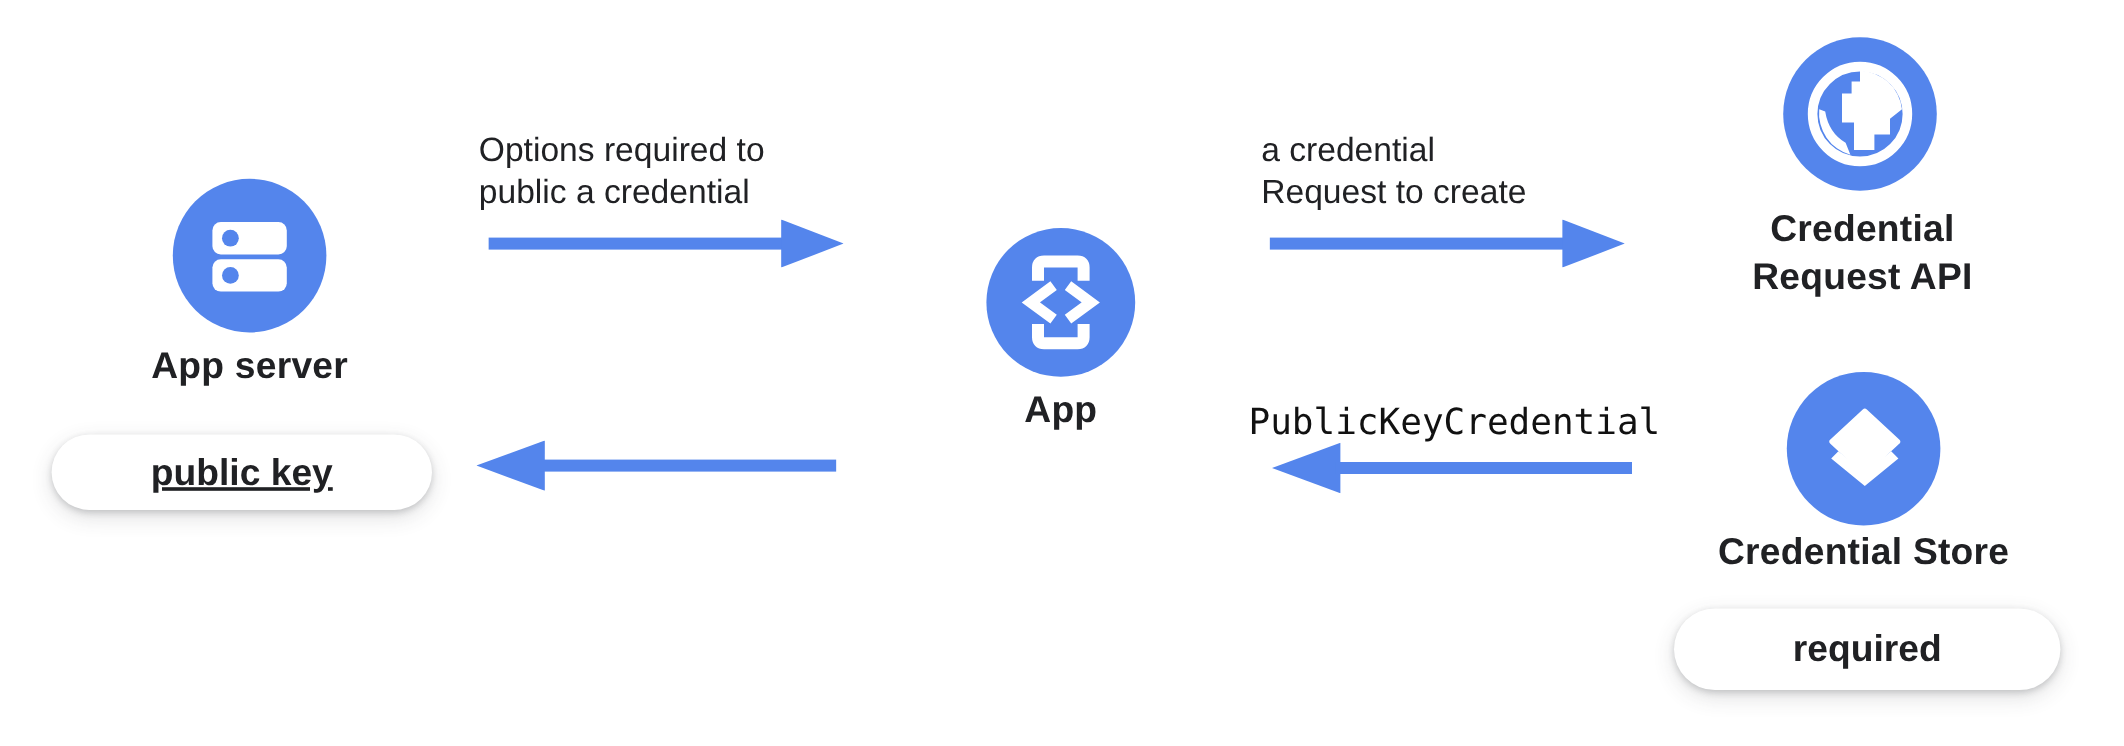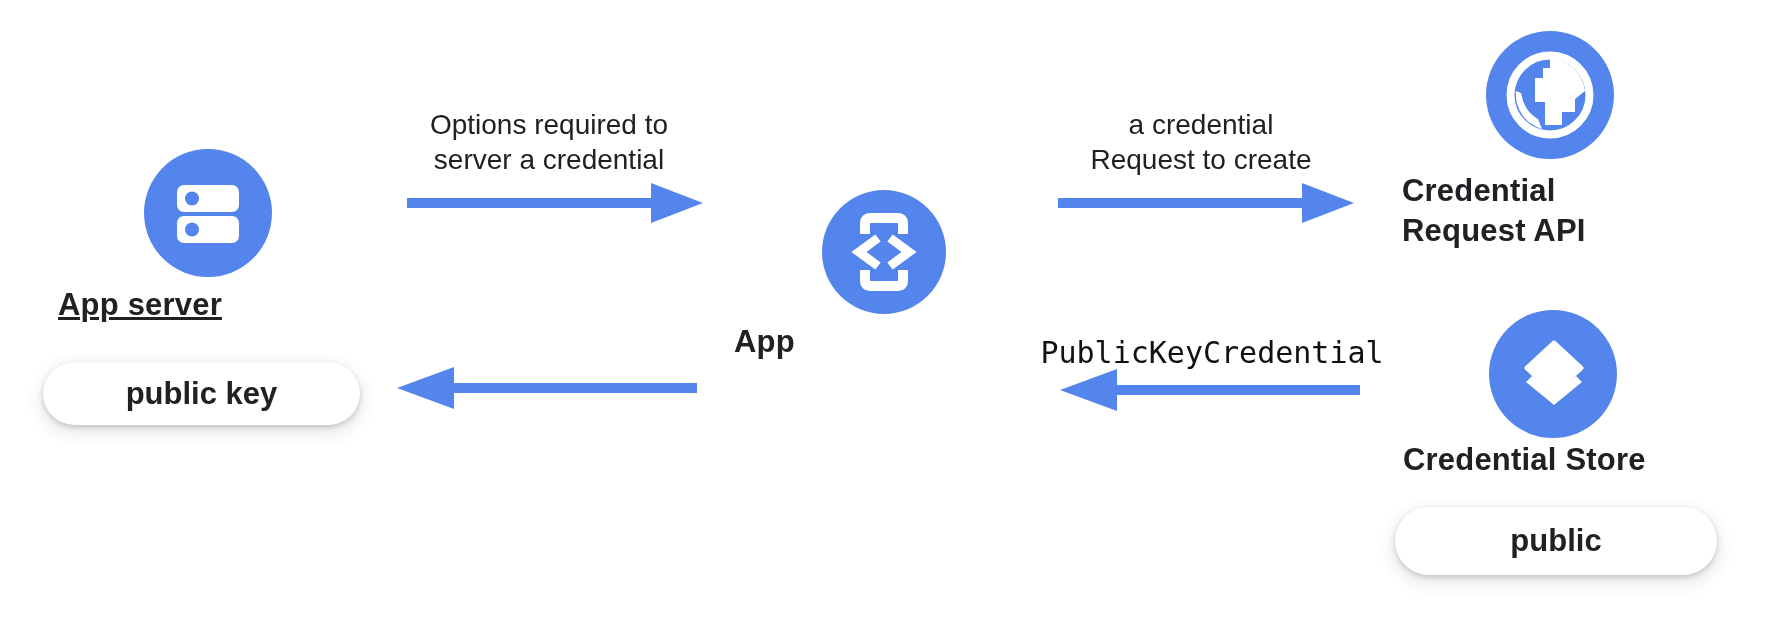--- a/index.html
+++ b/index.html
@@ -17,26 +17,26 @@
     color:var(--text);
     overflow:hidden;
   }
   .circle{
     position:absolute;border-radius:50%;
     background:var(--accent);
     display:flex;align-items:center;justify-content:center;
   }
   .circle svg{width:100%;height:100%;display:block;}
   .node-label{
-    position:absolute;
+    position:absolute;text-align:center;
     font-size:31px;font-weight:600;line-height:40px;
     color:var(--text);letter-spacing:.2px;white-space:nowrap;
   }
   .arrow-label{
-    position:absolute;text-align:center;
+    position:absolute;
     font-size:28px;font-weight:400;line-height:35px;
     color:var(--text);white-space:nowrap;
   }
   .mono-label{
     position:absolute;text-align:center;
     font-family:"DejaVu Sans Mono", monospace;
     font-size:30px;font-weight:400;color:#111111;white-space:nowrap;
   }
   .pill{
     position:absolute;background:var(--pill_bg);
@@ -54,28 +54,28 @@
 <div class="canvas">
 
   <div class="circle" style="left:144px;top:149px;width:128px;height:128px;">
     <svg viewBox="0 0 128 128" aria-hidden="true">
       <rect x="33" y="36" width="62" height="27" rx="7" fill="#FFFFFF"></rect>
       <circle cx="48" cy="49.5" r="7" fill="var(--accent)"></circle>
       <rect x="33" y="67" width="62" height="27" rx="7" fill="#FFFFFF"></rect>
       <circle cx="48" cy="80.5" r="7" fill="var(--accent)"></circle>
     </svg>
   </div>
-  <div class="node-label" style="left:58px;top:285px;width:300px;text-decoration:underline;">App server</div>
-  <div class="pill" style="left:43px;top:362px;width:317px;height:63px;">
+  <div class="node-label" style="left:58px;top:285px;width:300px;">App server</div>
+  <div class="pill" style="left:43px;top:362px;width:317px;height:63px;text-decoration:underline;">
     <span>public key</span>
   </div>
 
   <div class="arrow-label" style="left:399px;top:107px;width:300px;">
     <div>Options required to</div>
-    <div>server a credential</div>
+    <div>public a credential</div>
   </div>
   <div class="arrow" style="left:407px;top:183px;">
     <svg width="296" height="40" viewBox="0 0 296 40" aria-hidden="true">
       <rect x="0" y="15" width="250" height="10" fill="var(--accent)"></rect>
       <polygon points="244,0 296,20 244,40" fill="var(--accent)"></polygon>
     </svg>
   </div>
 
   <div class="circle" style="left:822px;top:190px;width:124px;height:124px;">
     <svg viewBox="0 0 124 124" aria-hidden="true">
@@ -126,16 +126,16 @@
   </div>
 
   <div class="circle" style="left:1489px;top:310px;width:128px;height:128px;">
     <svg viewBox="0 0 128 128" aria-hidden="true">
       <path d="M 65,33 L 92,58 L 65,83 L 38,58 Z" fill="#FFFFFF" stroke="#FFFFFF" stroke-width="5" stroke-linejoin="round"></path>
       <polygon points="37,72 65,95 93,72 87,66 65,84 43,66" fill="#FFFFFF"></polygon>
     </svg>
   </div>
   <div class="node-label" style="left:1403px;top:440px;width:300px;">Credential Store</div>
   <div class="pill" style="left:1395px;top:507px;width:322px;height:68px;">
-    <span>public</span>
+    <span>required</span>
   </div>
 
 </div>
 
 </body></html>

